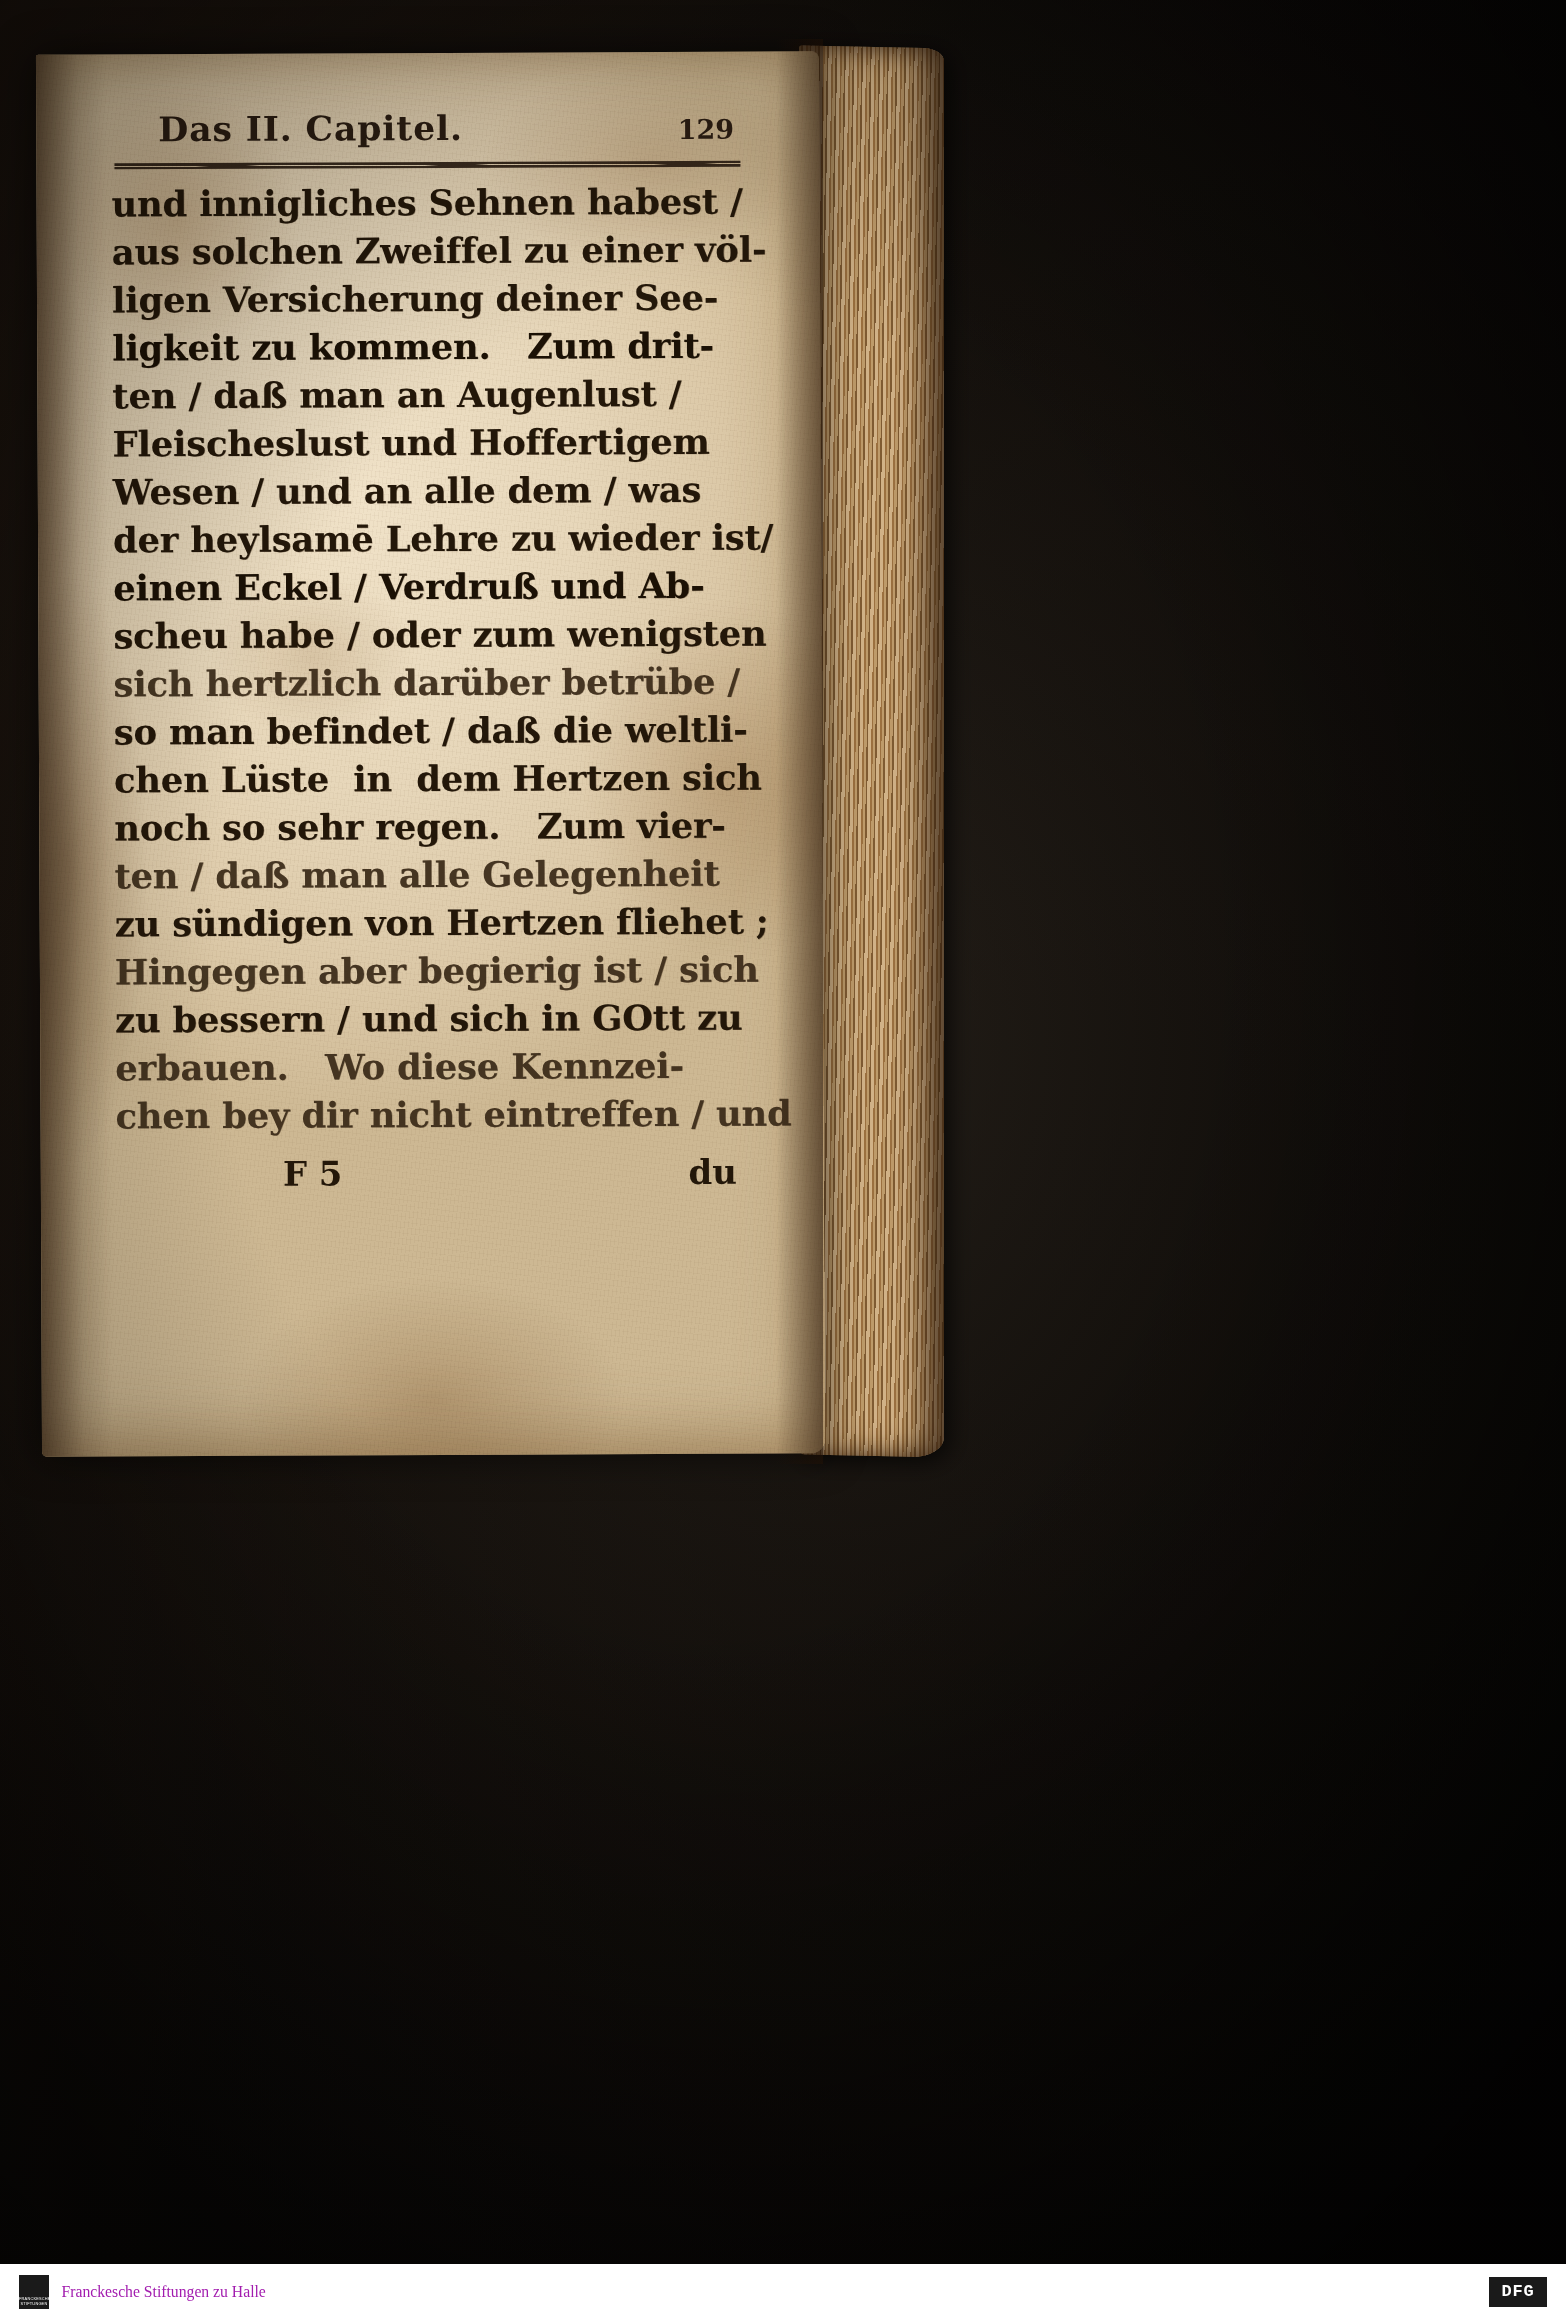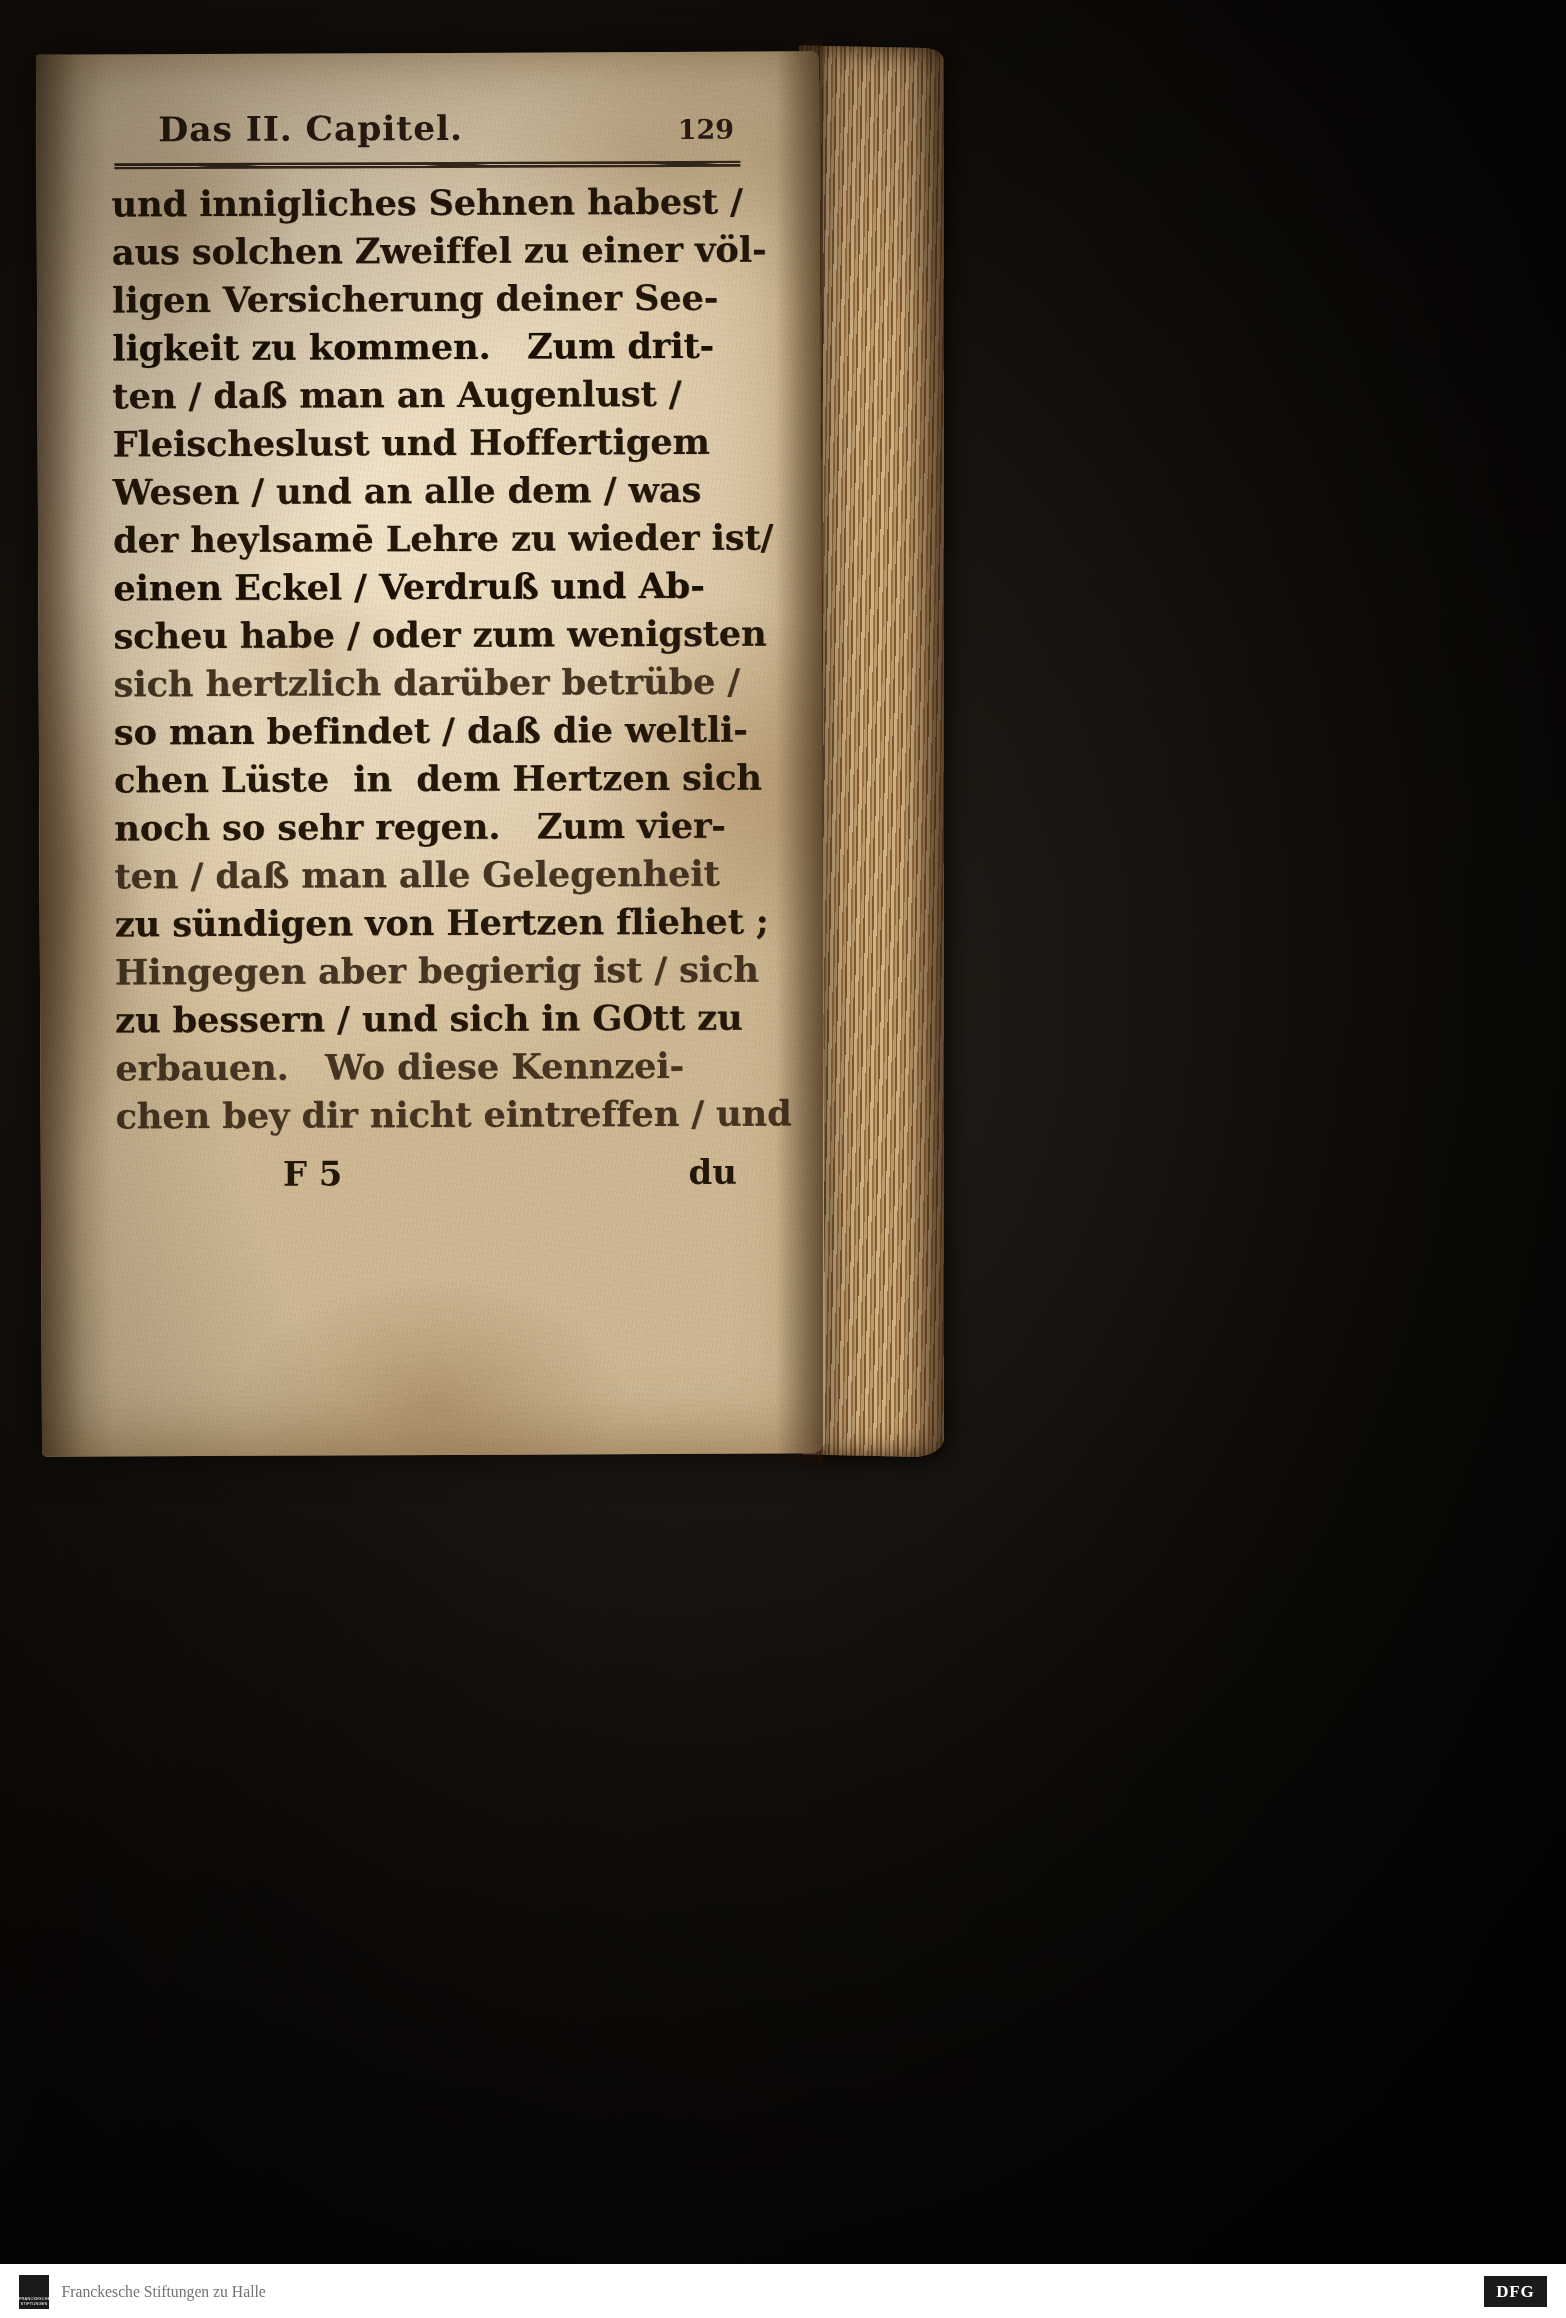--- a/index.html
+++ b/index.html
@@ -235,27 +235,27 @@
     flex-direction: column;
     justify-content: flex-end;
     padding-bottom: 2.3px;
     box-sizing: border-box;
     letter-spacing: 0.2px;
   }
   #credit-text {
     margin-left: 12.5px;
     font-family: "Liberation Serif", serif;
     font-size: 15.7px;
-    color: #737373;
+    color: #a21caf;
   }
   #dfg-logo {
     margin-left: auto;
     background: #1a1a1a;
     color: #ffffff;
-    font-family: Liberation Serif, serif;
+    font-family: Liberation Mono, monospace;
     font-weight: 700;
     font-size: 17px;
     letter-spacing: 0.8px;
     padding: 5.5px 12.5px;
   }
 
   
   #vignette {
     position: absolute;
     left: 0; top: 0; width: 1566px; height: 2264px;

